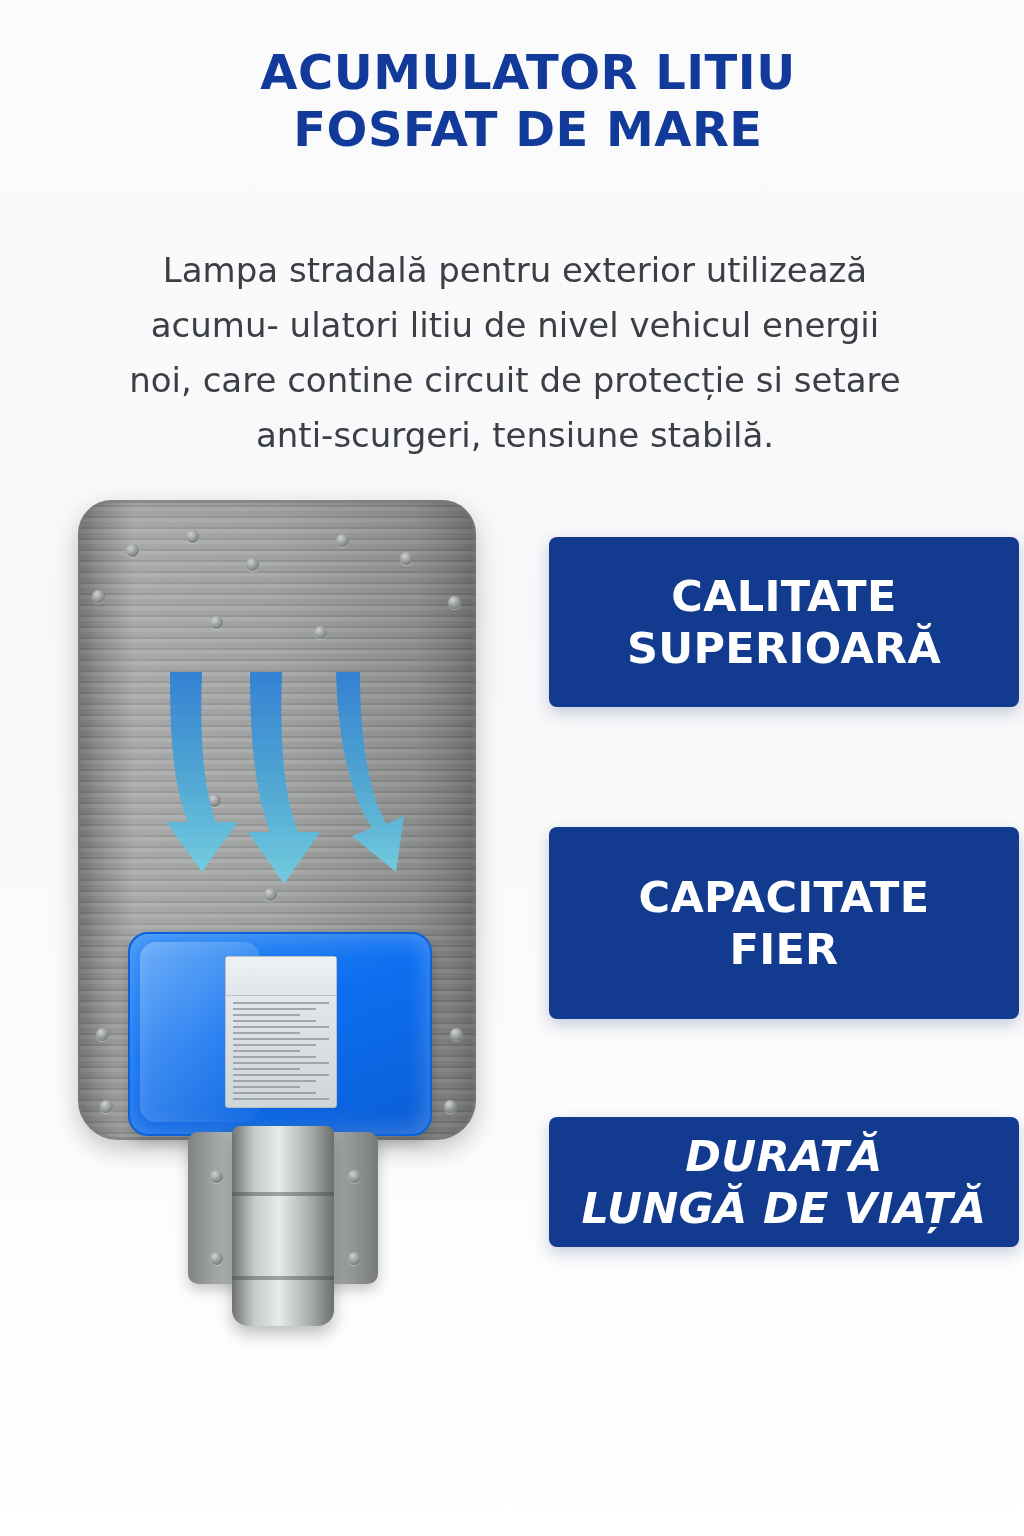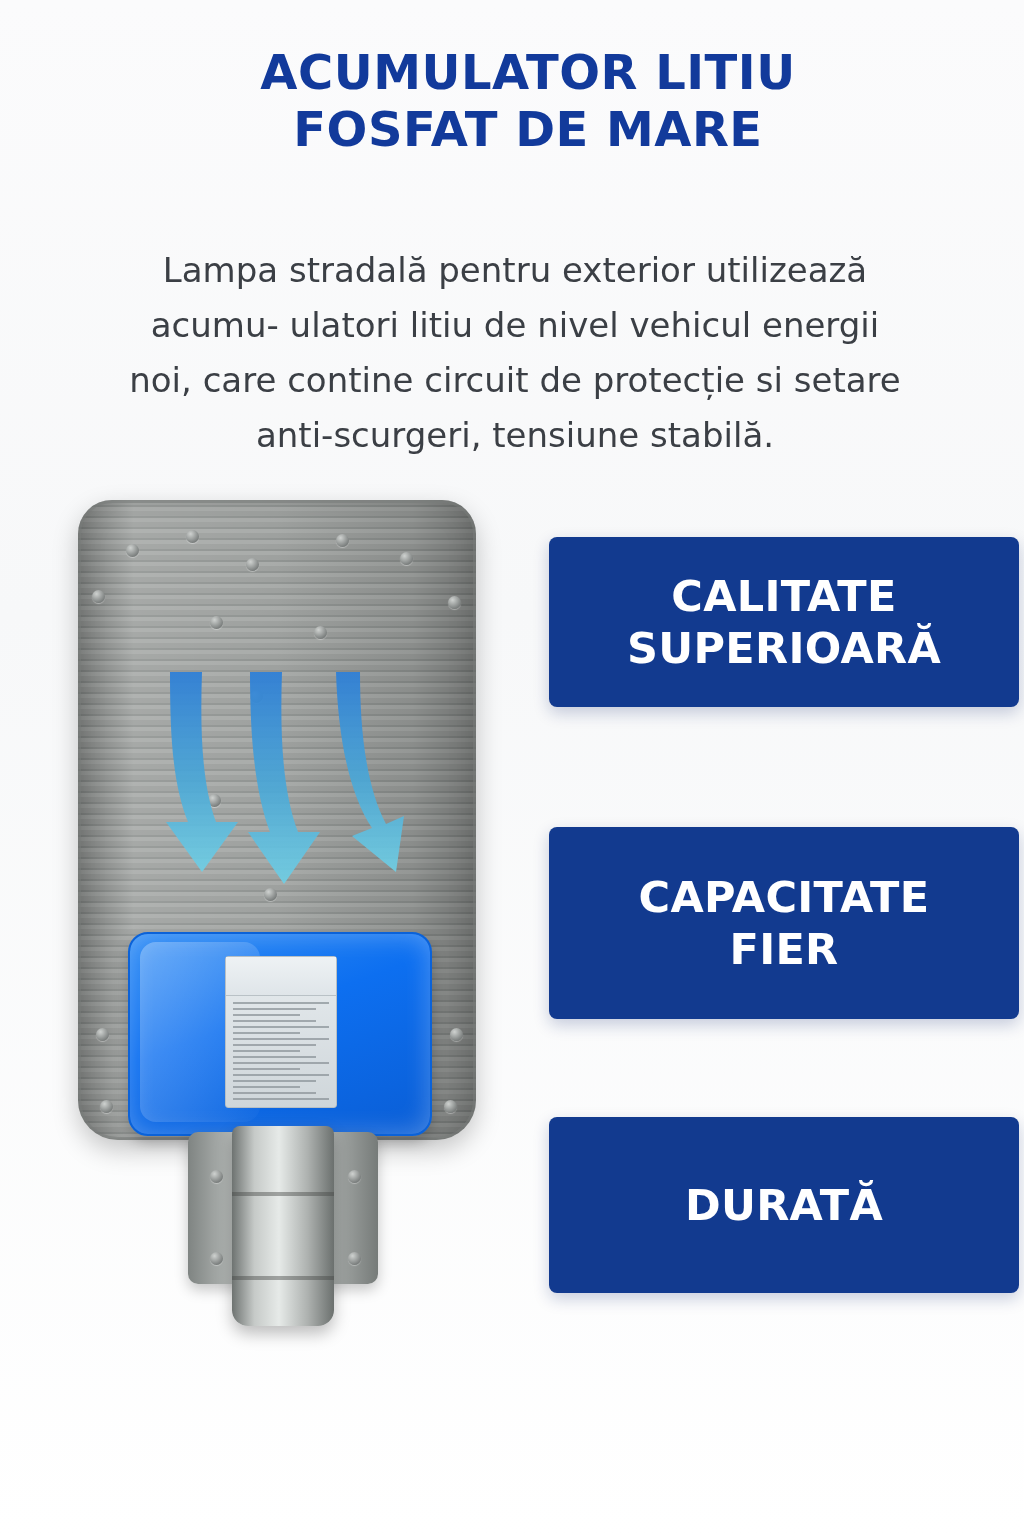--- a/index.html
+++ b/index.html
@@ -200,21 +200,21 @@
     justify-content: center;
     box-shadow: 0 6px 16px rgba(12,36,110,0.22);
     font-family: "DejaVu Sans", sans-serif;
     letter-spacing: 0.3px;
     box-sizing: border-box;
     padding: 10px 18px;
     margin-left: 21px;
   }
   .pill-1 { top: 537px; height: 170px; }
   .pill-2 { top: 827px; height: 192px; }
-  .pill-3 { top: 1117px; height: 176px; }
+  .pill-3 { top: 1117px; height: 130px; font-style: italic; }
   .pill span { display: block; }
 </style>
 </head>
 <body>
 
 <div class="page">
 
   <div class="headline">
     <span class="l1">ACUMULATOR LITIU</span>
     <span class="l2">FOSFAT DE MARE</span>
@@ -311,16 +311,17 @@
   <div class="pill pill-2">
     <div>
       <span>CAPACITATE</span>
       <span>FIER</span>
     </div>
   </div>
 
   <div class="pill pill-3">
     <div>
       <span>DURATĂ</span>
+      <span>LUNGĂ DE VIAȚĂ</span>
     </div>
   </div>
 
 </div>
 
 </body></html>

